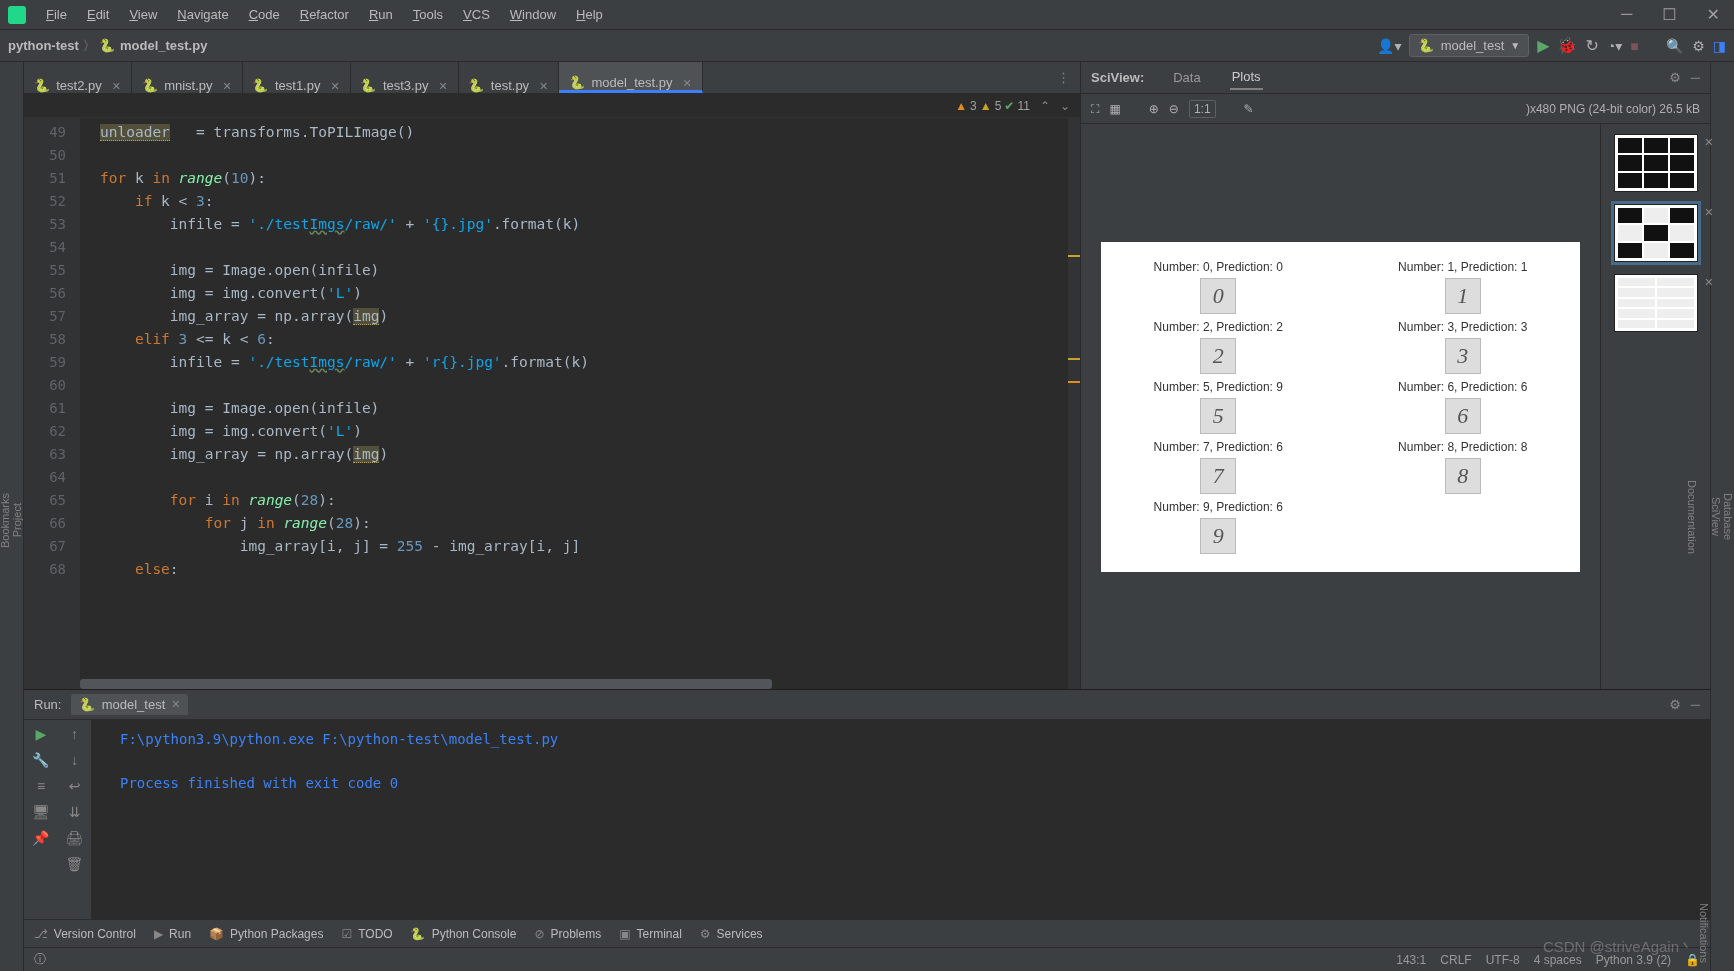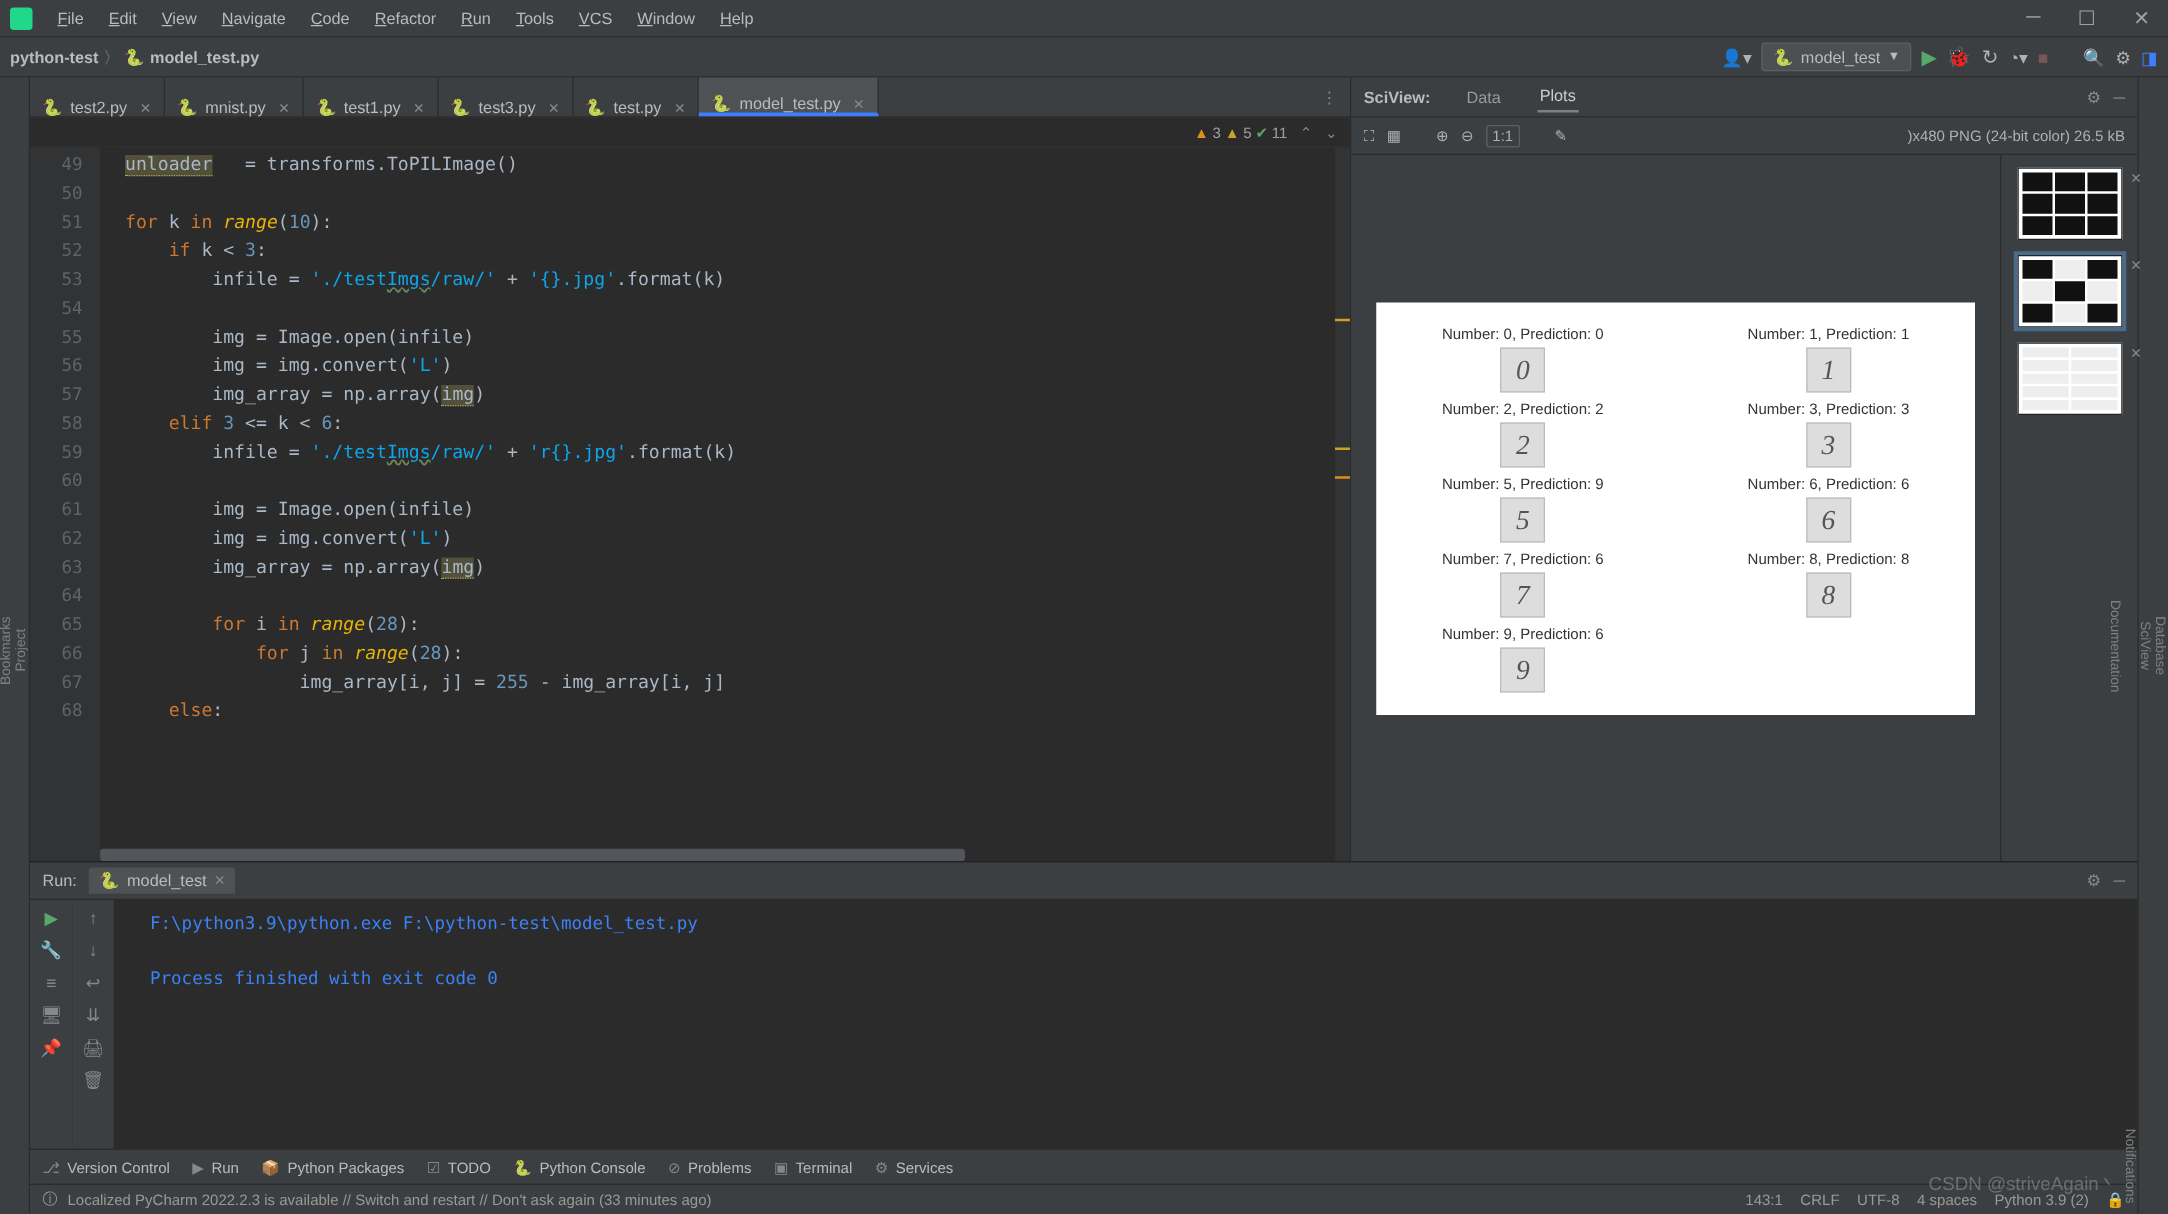--- a/index.html
+++ b/index.html
@@ -81,21 +81,21 @@
 .insp .warn-y { color:#c9a227; }
 .insp .warn-o { color:#e08e1b; }
 .insp .chk-g { color:#59a869; }
 .editor-body { flex:1; display:flex; overflow:hidden; position:relative; }
 .gutter-nums { width:56px; background:#313335; color:#606366; font-family:Consolas,monospace; font-size:14px; text-align:right; padding:3px 14px 3px 0; line-height:23px; user-select:none; }
 .code-area { flex:1; font-family:Consolas,monospace; font-size:14.5px; line-height:23px; padding:3px 0 3px 6px; color:#a9b7c6; white-space:pre; overflow:hidden; position:relative; }
 .fold-col { width:14px; background:#2b2b2b; }
 .hl-kw { color:#cc7832; }
 .hl-num { color:#6897bb; }
 .hl-str { color:#0ea5e9; }
-.hl-fn { color:#eab308; font-style:italic;}
+.hl-fn { color:#86efac; font-style:italic;}
 .hl-warn { background:#52503a; border-bottom:1px dotted #b0a050; }
 .code-hscroll { position:absolute; left:0; bottom:0; height:10px; width:84%;}
 .code-hscroll-thumb { position:absolute; left:56px; top:0; height:10px; width:78%; background:#52555a; border-radius:3px; }
 .map-strip { width:12px; background:#313335; position:relative; }
 .map-strip .m { position:absolute; right:0; width:100%; height:2px; }
 .m.w { background:#c9a227; }
 .m.y { background:#e08e1b; }
 
 .sciview-pane { width:630px; background:#3c3f41; display:flex; flex-direction:column; border-left:1px solid #2b2b2b; }
 .sci-tabs { height:32px; display:flex; align-items:center; padding:0 10px; border-bottom:1px solid #2b2b2b; gap:27px; }
@@ -463,21 +463,20 @@
           <span>Terminal</span>
         </div>
         <div class="btool">
           <span class="bi">⚙</span>
           <span>Services</span>
         </div>
       </div>
 
     <div class="statusbar">
       <span style="margin-right:8px;">ⓘ</span>
-      <span>Localized PyCharm 2022.2.3 is available // Switch and restart // Don't ask again (33 minutes ago)</span>
       <div class="right">
         <span>143:1</span>
         <span>CRLF</span>
         <span>UTF-8</span>
         <span>4 spaces</span>
         <span>Python 3.9 (2)</span>
         <span>🔒</span>
       </div>
     </div>
   </div>

